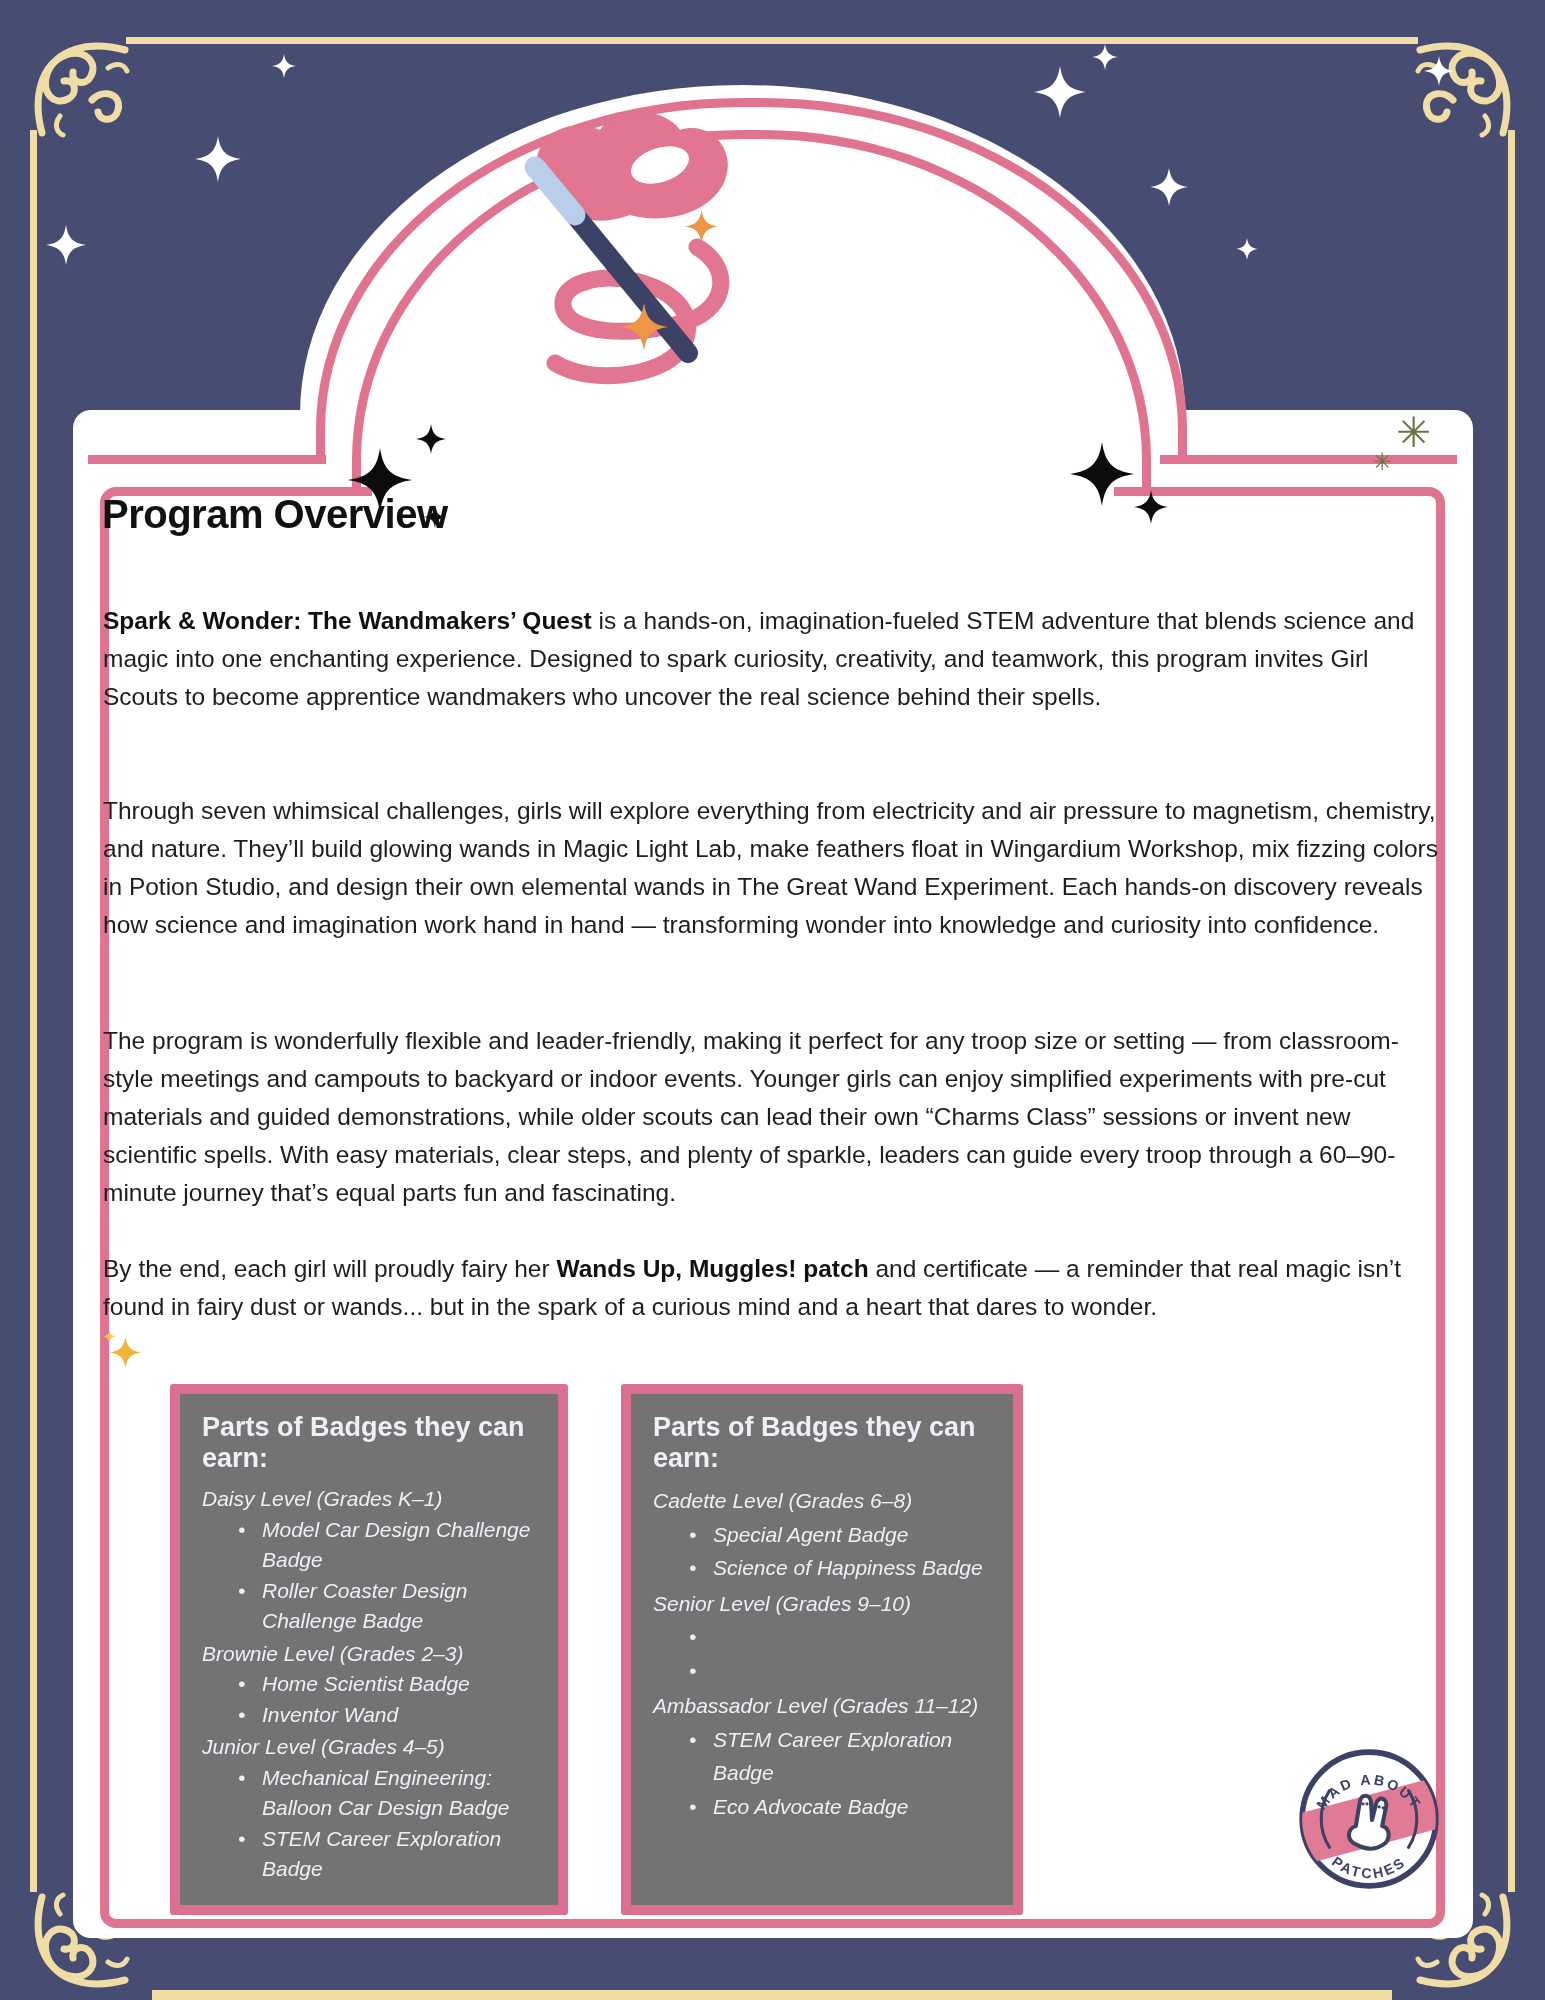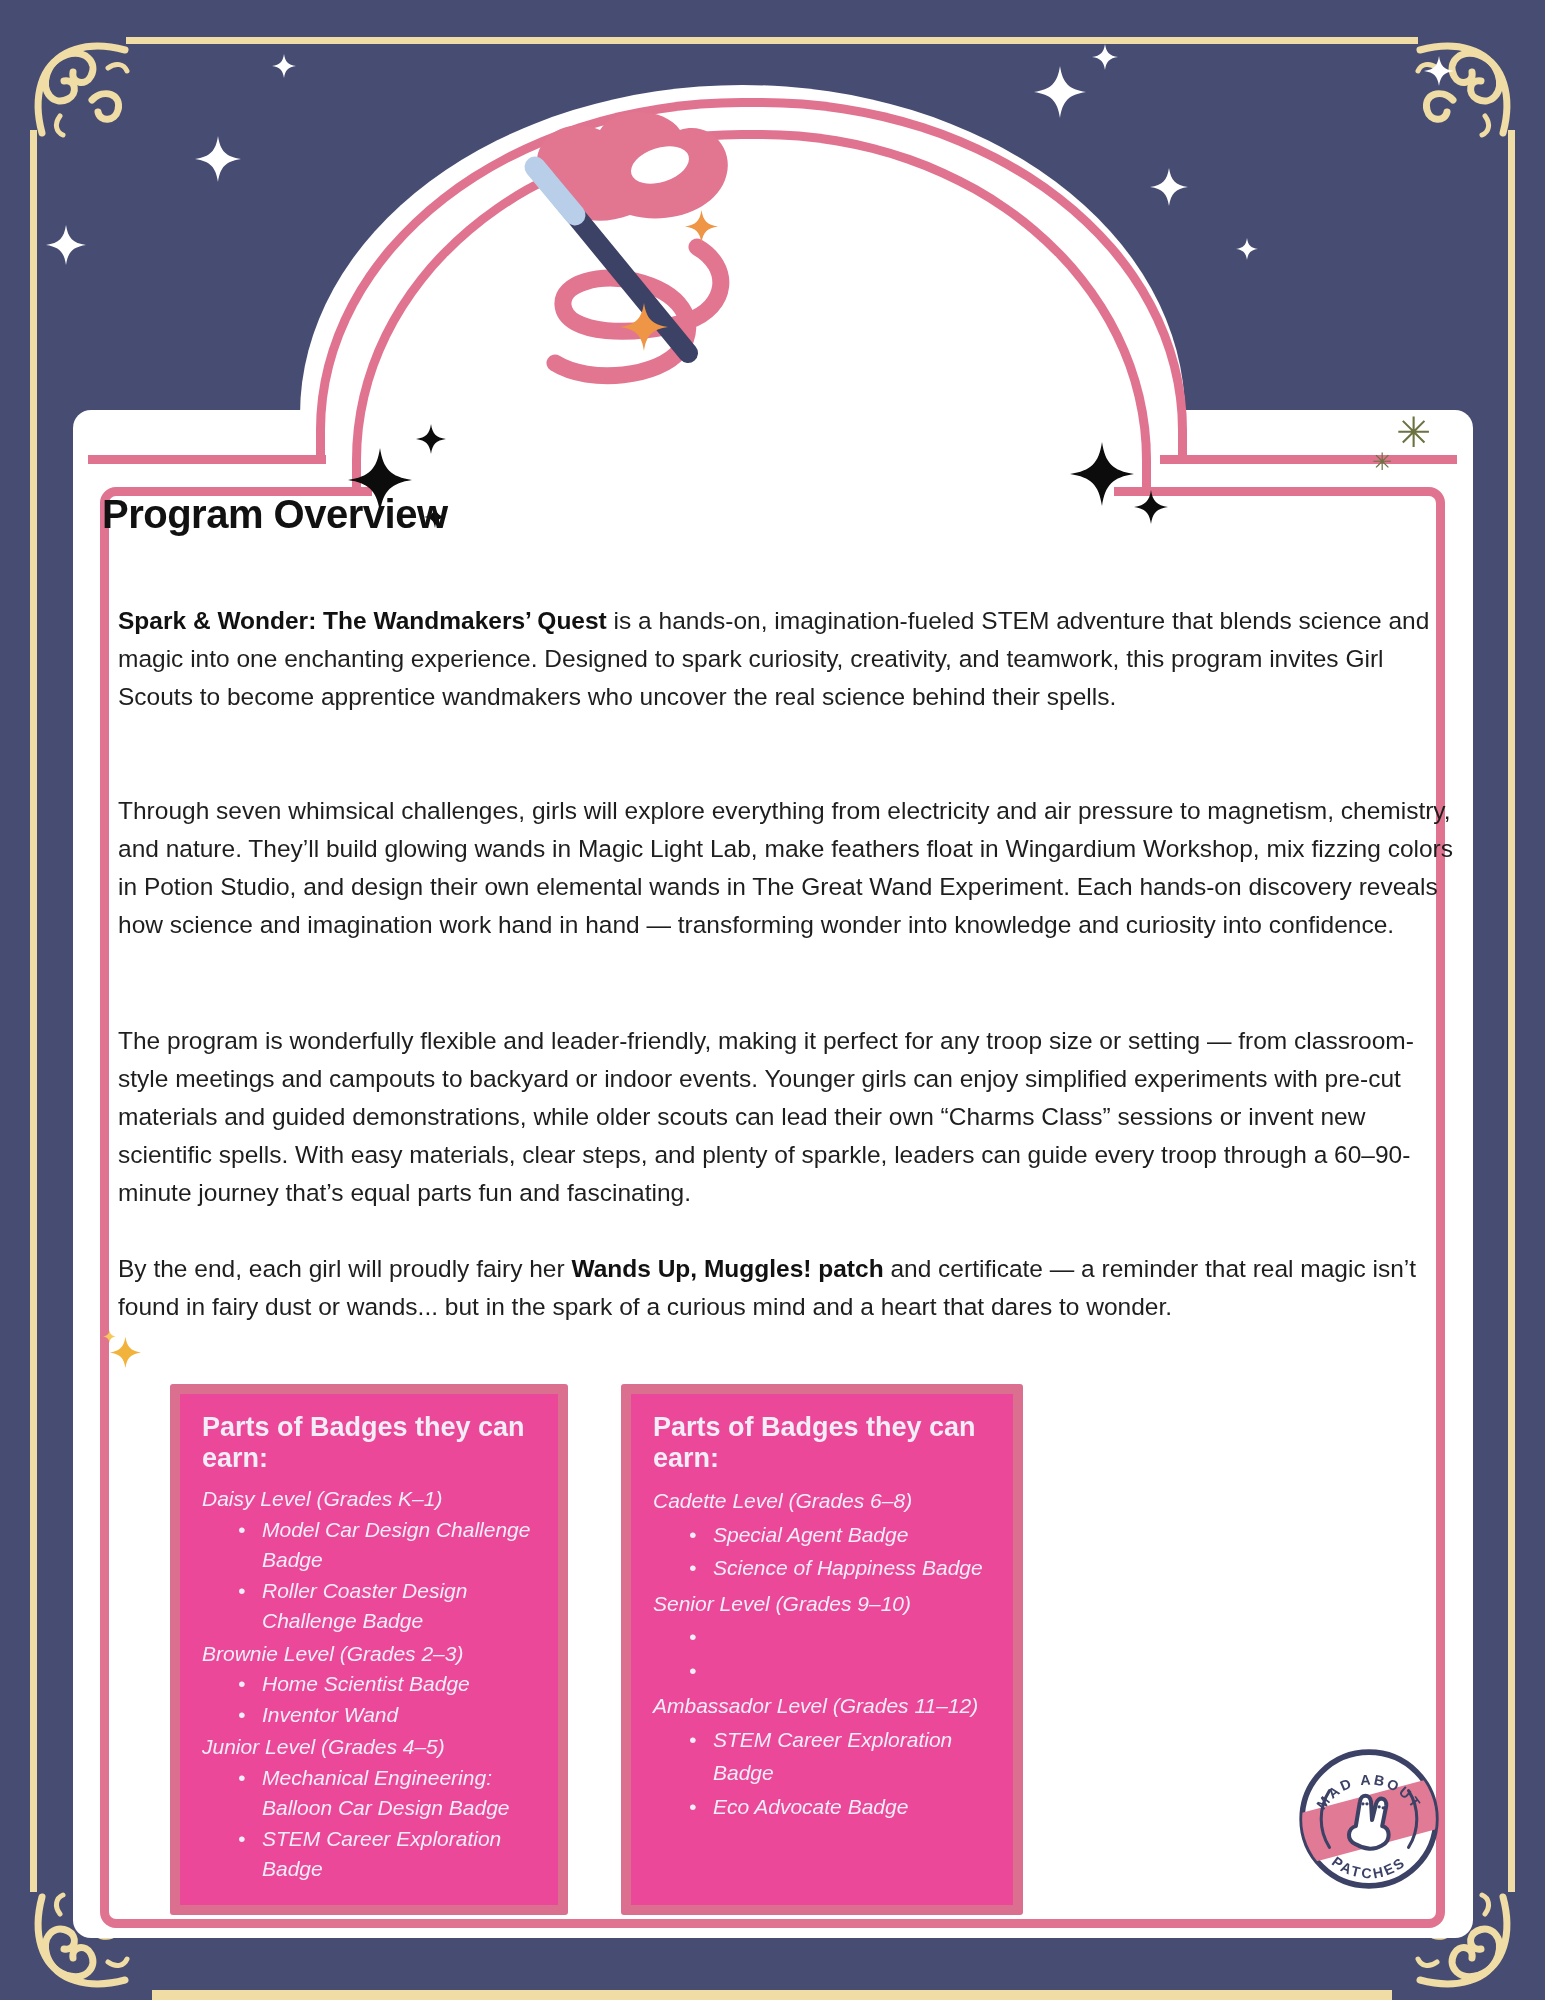--- a/index.html
+++ b/index.html
@@ -12,24 +12,24 @@
   .dome{position:absolute;left:300px;top:85px;width:885px;height:330px;background:#ffffff;border-radius:443px 443px 0 0 / 330px 330px 0 0;}
   .card{position:absolute;left:73px;top:410px;width:1400px;height:1528px;background:#ffffff;border-radius:18px;}
   .arc{position:absolute;border:9px solid #e0738f;border-bottom:none;background:transparent;}
   .arc.outer{left:316px;top:98px;width:853px;height:357px;border-radius:426px 426px 0 0 / 332px 332px 0 0;}
   .arc.inner{left:352px;top:130px;width:781px;height:357px;border-radius:390px 390px 0 0 / 330px 330px 0 0;}
   .pinkline{position:absolute;height:9px;background:#e0738f;}
   .innerframe{position:absolute;left:100px;top:487px;width:1345px;height:1441px;border:9px solid #e0738f;border-radius:16px;box-sizing:border-box;}
   .patch{position:absolute;left:372px;top:483px;width:742px;height:18px;background:#ffffff;}
   
   .title{position:absolute;left:102px;top:492px;font-size:40px;font-weight:800;letter-spacing:-0.5px;color:#111111;margin:0;}
-  .para{position:absolute;left:118px;width:1345px;font-size:24.5px;line-height:38px;color:#1e1e1e;margin:0;}
+  .para{position:absolute;left:103px;width:1345px;font-size:24.5px;line-height:38px;color:#1e1e1e;margin:0;}
   .para b{font-weight:700;color:#111;}
   
-  .bbox{position:absolute;top:1384px;height:531px;background:#ec4899;border:10px solid #db6f8f;border-radius:3px;box-sizing:border-box;color:#f1eef8;}
+  .bbox{position:absolute;top:1384px;height:531px;background:#737373;border:10px solid #db6f8f;border-radius:3px;box-sizing:border-box;color:#f1eef8;}
   .bbox .hd{font-size:27px;font-weight:700;margin:18px 0 10px 0;padding:0 14px 0 22px;}
   .bbox .bd{font-style:italic;font-size:21px;padding:0 12px 0 22px;}
   .bbox.left .bd{line-height:30.5px;}
   .bbox.right .bd{line-height:33.5px;}
   .level-name{margin-top:2px;}
   .badge-item{display:flex;padding-left:36px;}
   .badge-item .dot{width:24px;flex:0 0 24px;}
   .asterisks{position:absolute;color:#6c7242;font-family:"DejaVu Sans",sans-serif;}
   svg{display:block;}
 </style>

